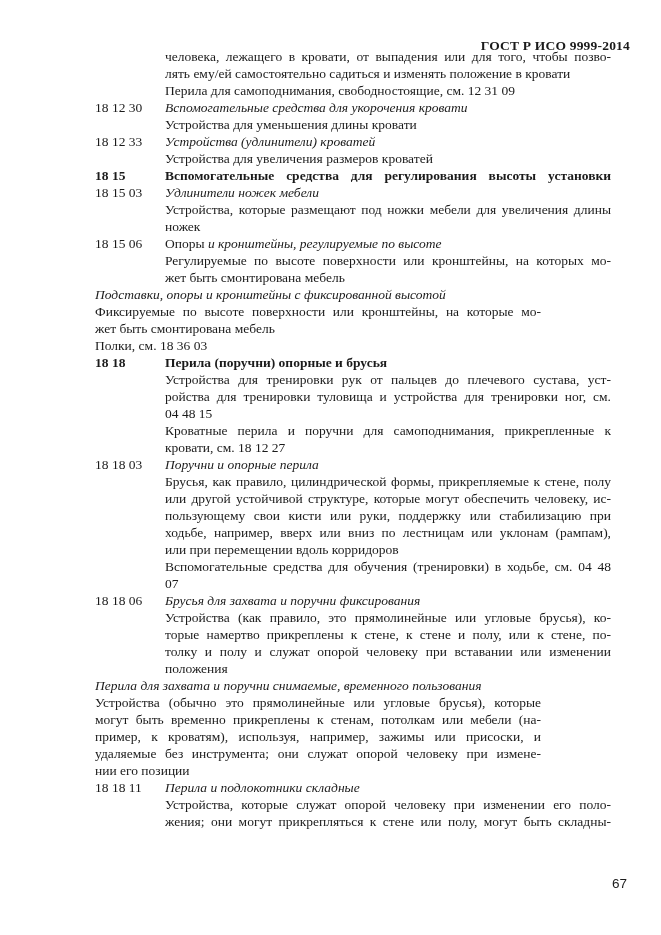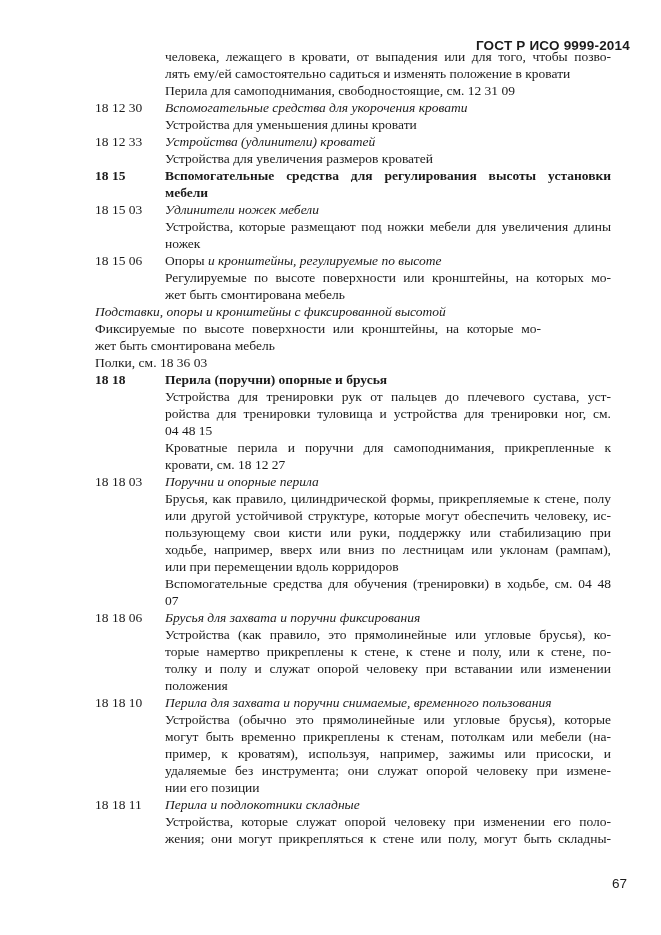--- a/index.html
+++ b/index.html
@@ -11,21 +11,21 @@
     background: #ffffff;
     color: #1b1b1b;
     font-family: "Liberation Serif", "DejaVu Serif", serif;
     font-size: 13.5px;
     overflow: hidden;
   }
   .running-header {
     position: absolute;
     top: 38px;
     right: 31px;
-    font-family: Liberation Sans, sans-serif;
+    font-family: Liberation Serif, serif;
     font-weight: bold;
     font-size: 13.5px;
     letter-spacing: 0.2px;
     margin-left: 24px;
   }
   .content {
     position: absolute;
     top: 48px;
     left: 95px;
     width: 516px;
@@ -87,21 +87,20 @@
         <div class="code">18 12 33</div>
         <div class="body-col">
           <div class="line"><span class="it">Устройства (удлинители) кроватей</span></div>
           <div class="line"><span>Устройства для увеличения размеров кроватей</span></div>
         </div>
       </div>
       <div class="row">
         <div class="code bd">18 15</div>
         <div class="body-col">
           <div class="line just"><span class="bd">Вспомогательные средства для регулирования высоты установки</span></div>
-          <div class="line"><span class="bd">мебели</span></div>
         </div>
       </div>
       <div class="row">
         <div class="code">18 15 03</div>
         <div class="body-col">
           <div class="line"><span class="it">Удлинители ножек мебели</span></div>
           <div class="line just"><span>Устройства, которые размещают под ножки мебели для увеличения длины</span></div>
           <div class="line"><span>ножек</span></div>
         </div>
       </div>
@@ -149,21 +148,20 @@
         <div class="code">18 18 06</div>
         <div class="body-col">
           <div class="line"><span class="it">Брусья для захвата и поручни фиксирования</span></div>
           <div class="line just"><span>Устройства (как правило, это прямолинейные или угловые брусья), ко-</span></div>
           <div class="line just"><span>торые намертво прикреплены к стене, к стене и полу, или к стене, по-</span></div>
           <div class="line just"><span>толку и полу и служат опорой человеку при вставании или изменении</span></div>
           <div class="line"><span>положения</span></div>
         </div>
       </div>
       <div class="row">
-        <div class="code">18 18 10</div>
         <div class="body-col">
           <div class="line"><span class="it">Перила для захвата и поручни снимаемые, временного пользования</span></div>
           <div class="line just"><span>Устройства (обычно это прямолинейные или угловые брусья), которые</span></div>
           <div class="line just"><span>могут быть временно прикреплены к стенам, потолкам или мебели (на-</span></div>
           <div class="line just"><span>пример, к кроватям), используя, например, зажимы или присоски, и</span></div>
           <div class="line just"><span>удаляемые без инструмента; они служат опорой человеку при измене-</span></div>
           <div class="line"><span>нии его позиции</span></div>
         </div>
       </div>
       <div class="row">

